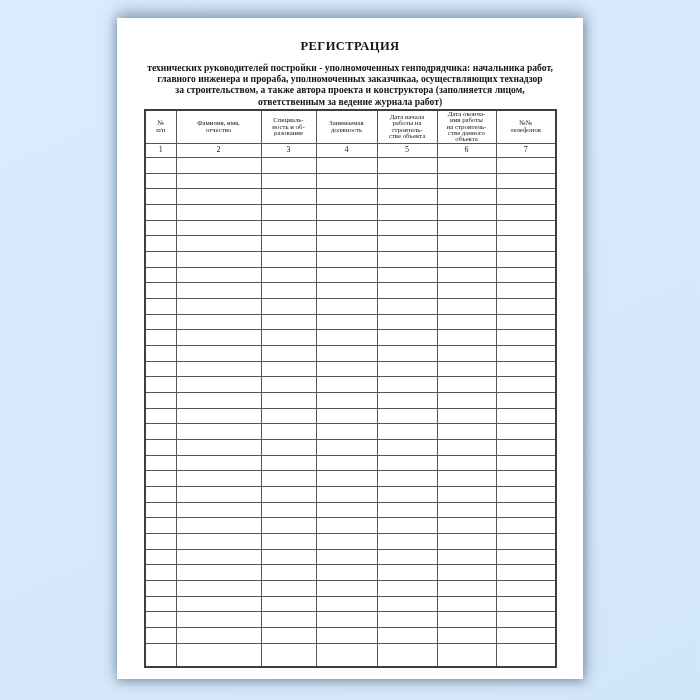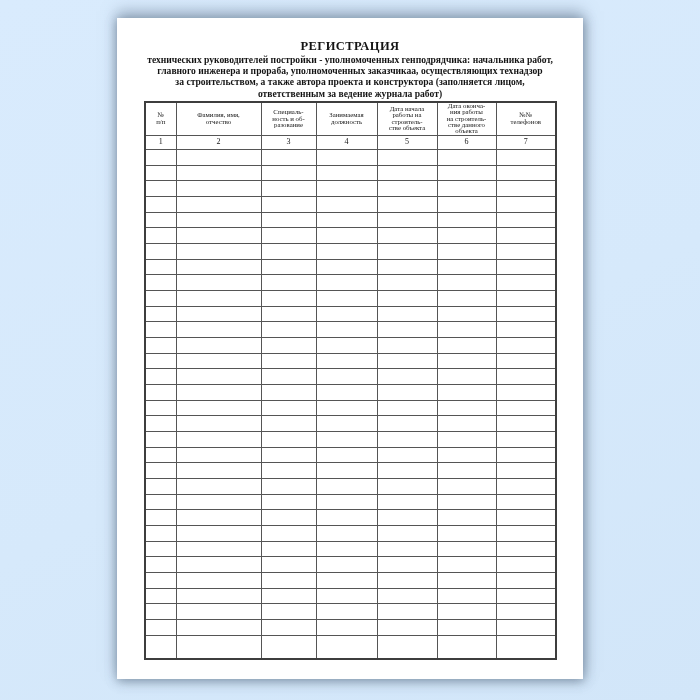--- a/index.html
+++ b/index.html
@@ -17,21 +17,21 @@
     box-shadow:0 -7px 14px rgba(110,130,152,.50),
                0 2px 9px rgba(105,125,148,.55),
                2px 2px 12px rgba(120,140,160,.45);
     color:var(--text);
   }
   .doc-title{
     margin-top:21px;text-align:center;
     font-weight:bold;font-size:12.5px;line-height:14px;letter-spacing:.4px;
   }
   .doc-subtitle{
-    margin-top:1px;text-align:center;white-space:pre-line;
+    margin-top:9px;text-align:center;white-space:pre-line;
     font-weight:bold;font-size:9.6px;line-height:11.2px;
   }
   table.reg{
     border-collapse:collapse;table-layout:fixed;
     margin:2px 0 0 27px;width:411px;height:559px;
     border:2px solid var(--grid-outer);
   }
   table.reg th,table.reg td{
     border:1px solid var(--grid);
     padding:0;overflow:hidden;

